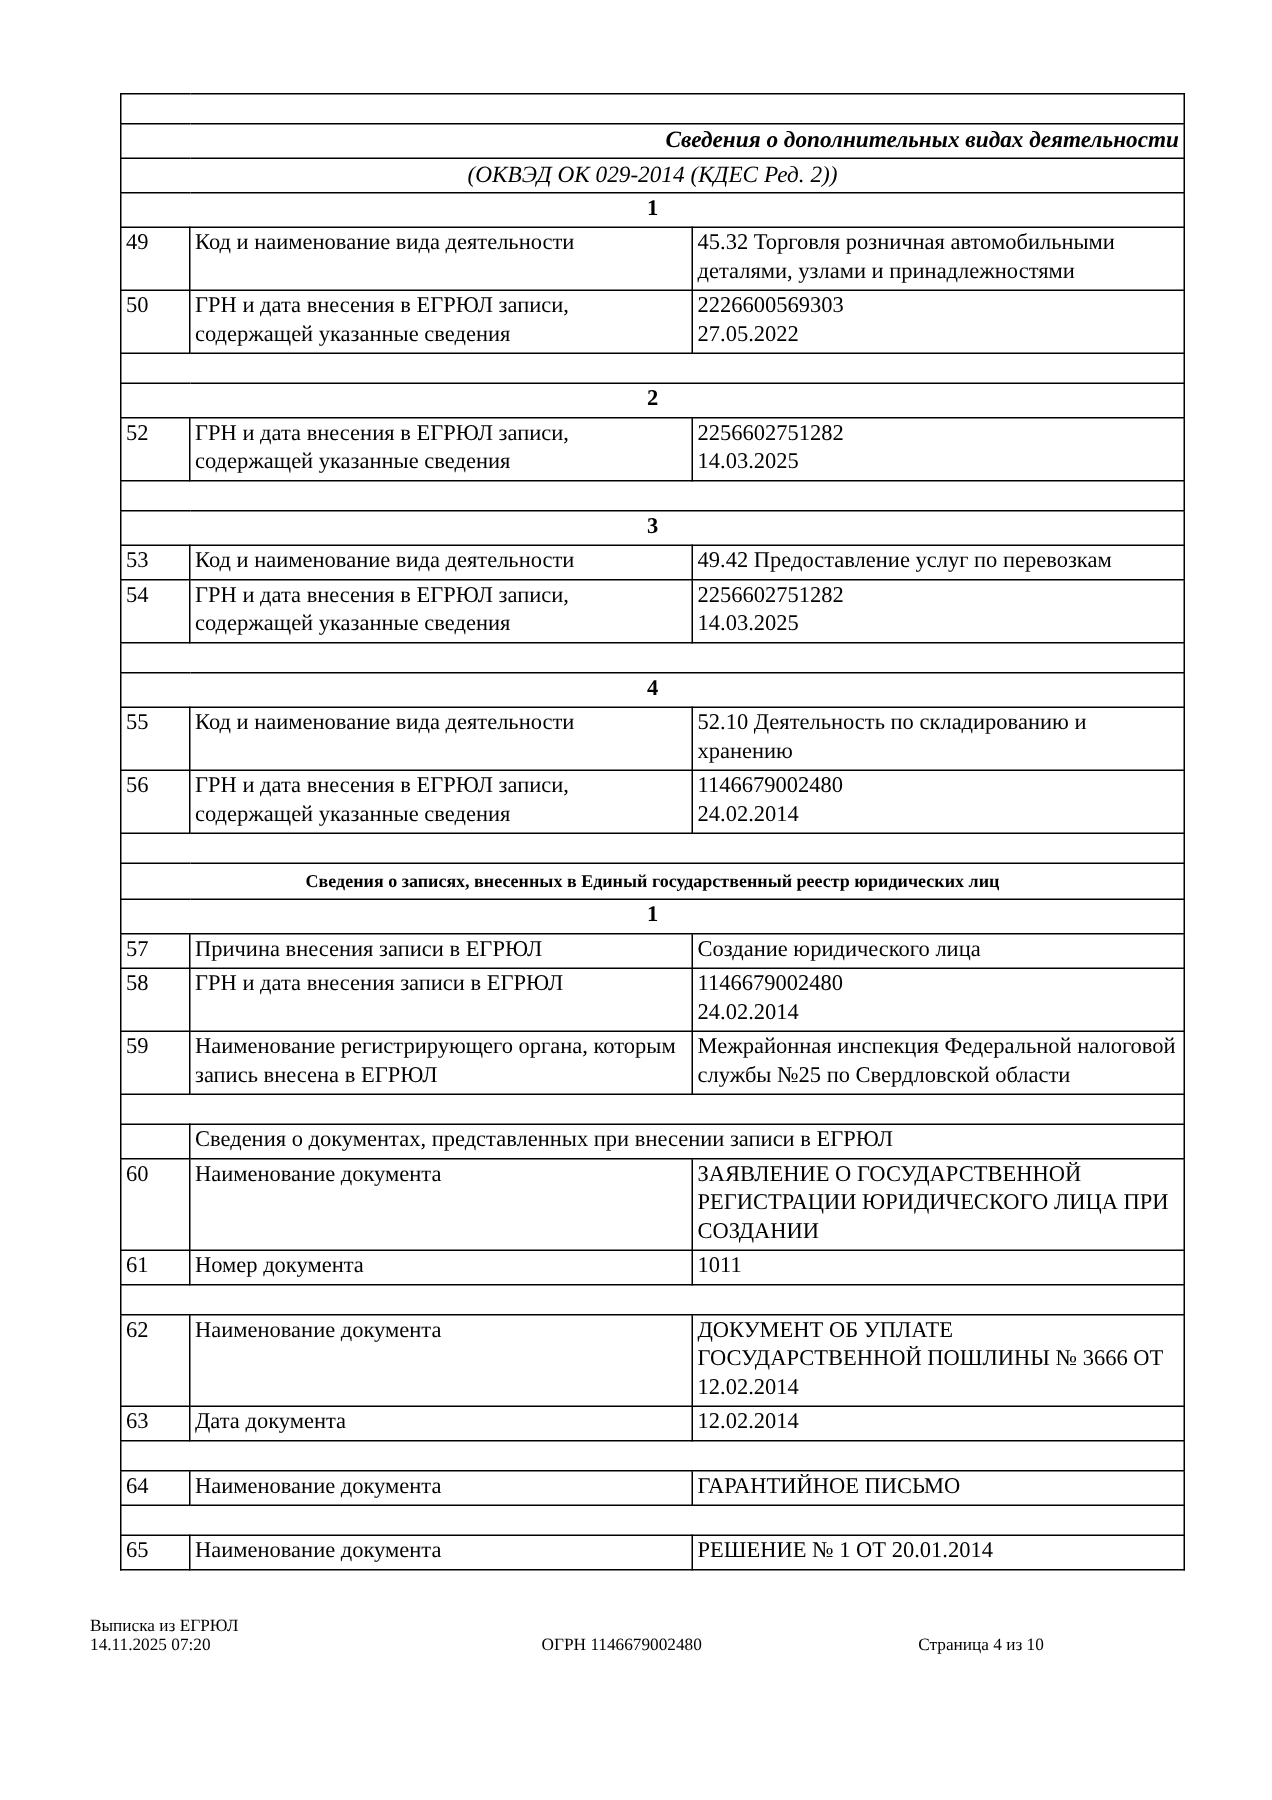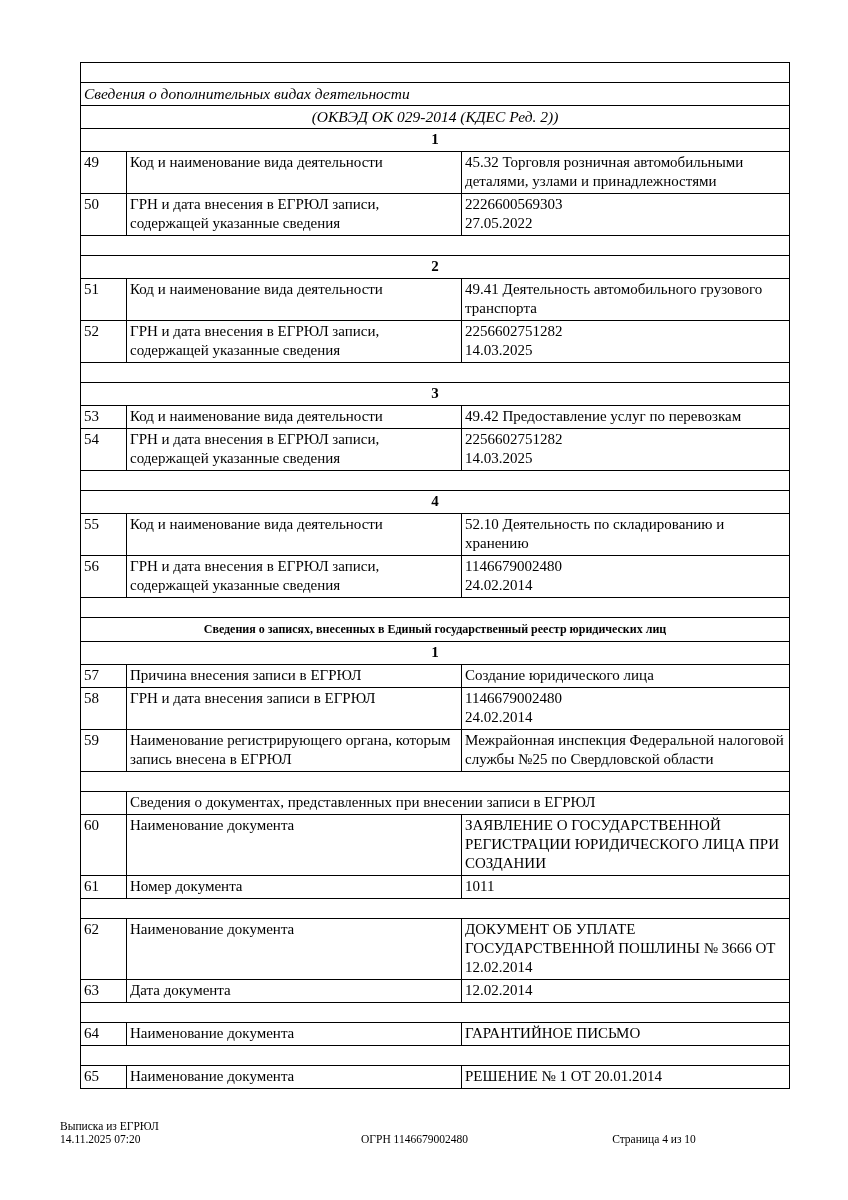--- a/index.html
+++ b/index.html
@@ -31,22 +31,22 @@
     padding: 1px 3px 2px 3px;
     vertical-align: top;
     word-wrap: break-word;
   }
   tr.spacer-row td { height: 19px; padding: 0; }
   tr.top-empty-row td { height: 19px; padding: 0; }
   td.c-num { text-align: left; padding-left: 1px; padding-right: 1px; }
   td.c-label { padding-left: 7px; padding-right: 5px; }
   td.c-value { padding-left: 3px; padding-right: 3px; white-space: pre-line; }
   tr.title-row td {
-    text-align: left;
-    font-weight: normal;
+    text-align: right;
+    font-weight: bold;
     font-style: italic;
     font-size: 15.5px;
   }
   tr.subtitle-row td {
     text-align: center;
     font-style: italic;
     font-size: 15.5px;
   }
   tr.block-number-row td {
     text-align: center;
@@ -111,25 +111,20 @@
 27.05.2022</td>
       </tr>
       <tr class="spacer-row">
         <td colspan="3"></td>
       </tr>
 
       <tr class="block-number-row">
         <td colspan="3">2</td>
       </tr>
       <tr>
-        <td class="c-num">51</td>
-        <td class="c-label">Код и наименование вида деятельности</td>
-        <td class="c-value">49.41 Деятельность автомобильного грузового транспорта</td>
-      </tr>
-      <tr>
         <td class="c-num">52</td>
         <td class="c-label">ГРН и дата внесения в ЕГРЮЛ записи, содержащей указанные сведения</td>
         <td class="c-value">2256602751282
 14.03.2025</td>
       </tr>
       <tr class="spacer-row">
         <td colspan="3"></td>
       </tr>
 
       <tr class="block-number-row">

